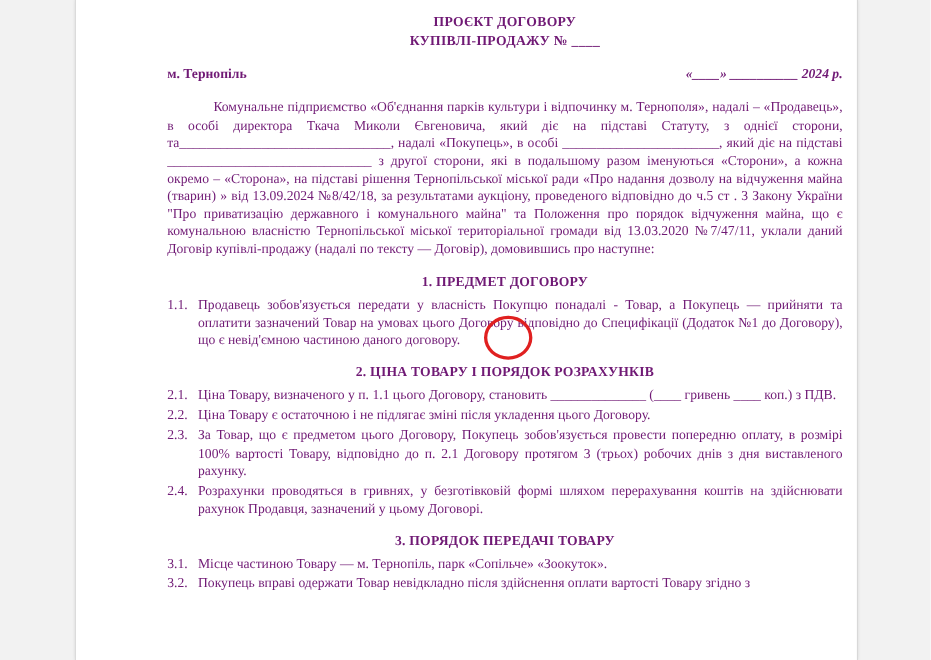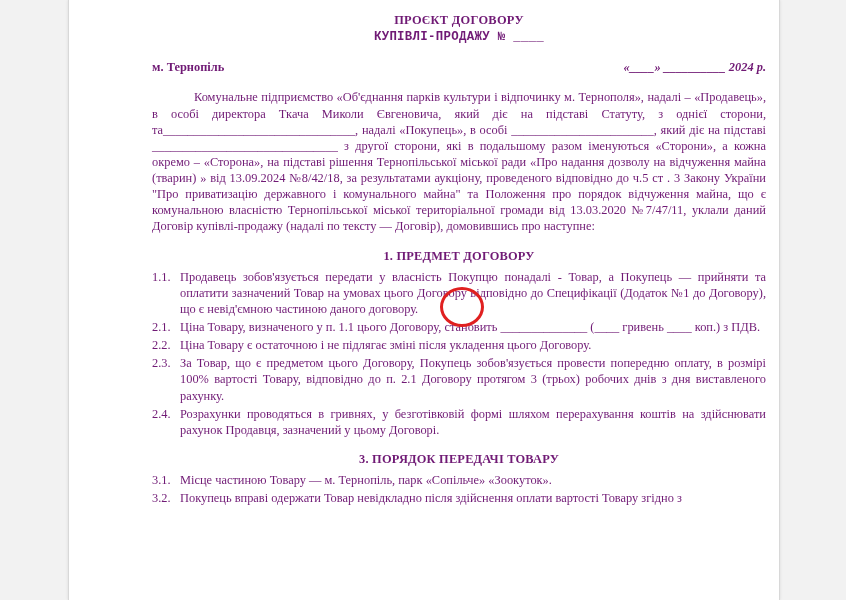--- a/index.html
+++ b/index.html
@@ -41,21 +41,21 @@
     color: #701a75;
     text-align: justify;
     margin-left: 35px;
   }
   .title-line {
     text-align: center;
     font-weight: bold;
     letter-spacing: 0.3px;
   }
   .title-line.t1 { margin-bottom: 1px; }
-  .title-line.t2 { margin-bottom: 14px; font-family: Liberation Mono, monospace; }
+  .title-line.t2 { margin-bottom: 14px; }
   .meta-row {
     display: flex;
     justify-content: space-between;
     align-items: baseline;
     font-weight: bold;
     margin-bottom: 14px;
   }
   .meta-row .city { font-weight: bold; }
   .meta-row .date { font-weight: bold; font-style: italic; }
   .para {
@@ -106,20 +106,21 @@
       <p class="para">Комунальне підприємство «Об'єднання парків культури і відпочинку м. Тернополя», надалі – «Продавець», в особі директора Ткача Миколи Євгеновича, який діє на підставі Статуту, з однієї сторони, та_______________________________, надалі «Покупець», в особі _______________________, який діє на підставі ______________________________ з другої сторони, які в подальшому разом іменуються «Сторони», а кожна окремо – «Сторона», на підставі рішення Тернопільської міської ради «Про надання дозволу на відчуження майна (тварин) » від 13.09.2024 №8/42/18, за результатами аукціону, проведеного відповідно до ч.5 ст . 3 Закону України "Про приватизацію державного і комунального майна" та Положення про порядок відчуження майна, що є комунальною власністю Тернопільської міської територіальної громади від 13.03.2020 №7/47/11, уклали даний Договір купівлі-продажу (надалі по тексту — Договір), домовившись про наступне:</p>
 
       <div>
         <div class="section-head">1. ПРЕДМЕТ ДОГОВОРУ</div>
         <div class="clause">
           <span class="num">1.1.</span><span class="body">Продавець зобов'язується передати у власність Покупцю  понадалі - Товар, а Покупець — прийняти та оплатити зазначений Товар на умовах цього Договору відповідно до Специфікації (Додаток №1 до Договору), що є невід'ємною частиною даного договору.</span>
         </div>
       </div>
 
       <div>
+        <div class="section-head">2. ЦІНА ТОВАРУ І ПОРЯДОК РОЗРАХУНКІВ</div>
         <div class="clause">
           <span class="num">2.1.</span><span class="body">Ціна Товару, визначеного у п. 1.1 цього Договору, становить ______________ (____ гривень ____ коп.) з ПДВ.</span>
         </div>
         <div class="clause">
           <span class="num">2.2.</span><span class="body">Ціна Товару є остаточною і не підлягає зміні після укладення цього Договору.</span>
         </div>
         <div class="clause">
           <span class="num">2.3.</span><span class="body">За Товар, що є предметом цього Договору, Покупець зобов'язується провести попередню оплату, в розмірі 100% вартості Товару, відповідно до п. 2.1 Договору протягом 3 (трьох) робочих днів з дня виставленого рахунку.</span>
         </div>
         <div class="clause">

